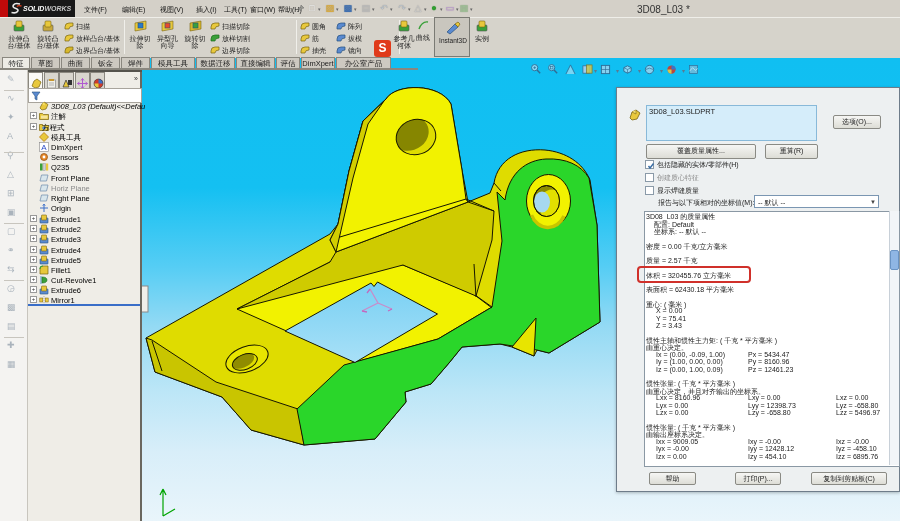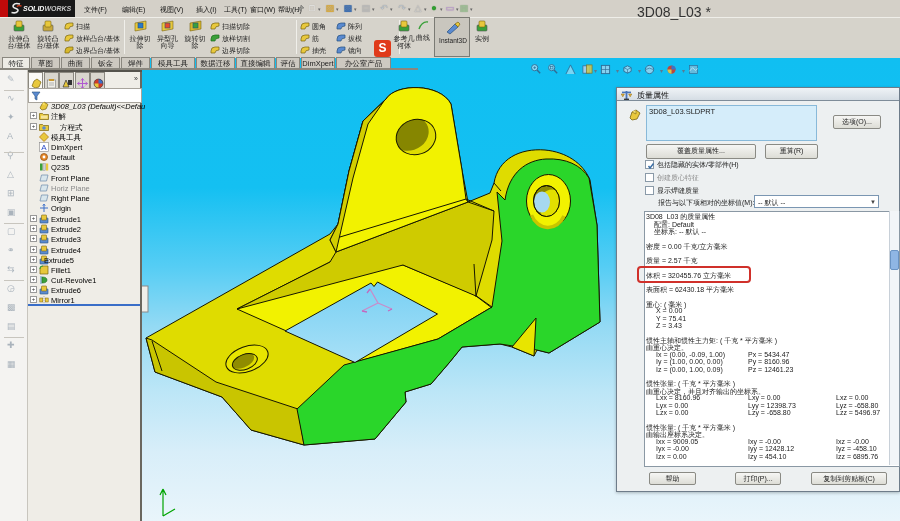--- a/index.html
+++ b/index.html
@@ -126,30 +126,20 @@
 <path d="M378,303 L370,289 M378,303 L362,311 M378,303 L392,309"></path>
 <path d="M370,289 l-3,4 M362,311 l5,1 M392,309 l-4,2" stroke="#C06AC0"></path>
 </g>
 
 <g stroke="#00A400" stroke-width="1.2" fill="none">
 <path d="M163,516 L163,489 M163,489 l-3,6 M163,489 l3,6 M163,516 l12,-7"></path>
 </g>
 <rect x="140" y="286" width="8" height="26" fill="#F0EFEA" stroke="#8a8a8a" stroke-width="1"></rect>
 </svg>
 <div class="abs" id="dialog" style="left:616px; top:87px; width:284px; height:405px; background:#EDF0F1; border:1px solid #6E7C8A; box-shadow:0 1px 3px rgba(0,0,0,0.25);">
-  <div class="abs" style="left:0; top:0; width:282px; height:13px; background:linear-gradient(#EFF3F6,#D5DDE4); border-bottom:1px solid #7E8C99;">
-    <svg class="abs" style="left:4px; top:1.5px;" width="11" height="10" viewBox="0 0 11 10">
-        <rect x="4.6" y="1" width="1.8" height="8" fill="#4A74B8"></rect>
-        <rect x="1" y="1.6" width="9" height="1.6" fill="#4A74B8"></rect>
-        <path d="M0.2,4 L3.4,4 L1.8,6.8 Z" fill="#E8B23C" stroke="#8a6a10" stroke-width="0.5"></path>
-        <path d="M7.6,4 L10.8,4 L9.2,6.8 Z" fill="#E8B23C" stroke="#8a6a10" stroke-width="0.5"></path>
-        <rect x="3" y="8.6" width="5" height="1.4" fill="#3A3A3A"></rect>
-      </svg>
-    <span class="abs" style="left:20px; top:2px; font-size:8px; color:#111;">质量属性</span>
-  </div>
   <div class="abs" style="left:11px; top:19px; width:14px; height:13px;">
     <svg width="14" height="13" viewBox="0 0 14 13">
         <path d="M2,10 L4,4 L8,2 L12,5 L9,11 L4,12 Z" fill="#E8C83C" stroke="#7a6410" stroke-width="0.8"></path>
         <path d="M4,4 L8,6 L8,2" fill="#F6E070" stroke="#7a6410" stroke-width="0.6"></path>
       </svg>
   </div>
   <div class="abs" style="left:29px; top:17px; width:171px; height:36px; background:#D5EDFA; border:1px solid #88B9D9; font-size:7.5px; color:#222; padding:1px 2px;">3D08_L03.SLDPRT</div>
   <div class="abs btn" style="left:216px; top:27px; width:48px; height:14px;">选项(O)...</div>
   <div class="abs btn" style="left:29px; top:56px; width:110px; height:15px;">覆盖质量属性...</div>
   <div class="abs btn" style="left:148px; top:56px; width:53px; height:15px;">重算(R)</div>
@@ -238,21 +228,21 @@
 <span class="abs" style="left:396px; top:2px; width:12px; height:12px; font-size:9px; line-height:12px; text-align:center; color:#BFC8D0; text-shadow:0 0 1px #777;">↷</span>
 <span class="abs" style="left:408px; top:6px; font-size:5px; color:#666;">▾</span>
 <span class="abs" style="left:412px; top:2px; width:12px; height:12px; font-size:9px; line-height:12px; text-align:center; color:#D8D8D8; text-shadow:0 0 1px #666;">△</span>
 <span class="abs" style="left:424px; top:6px; font-size:5px; color:#666;">▾</span>
 <span class="abs" style="left:428px; top:2px; width:12px; height:12px; font-size:9px; line-height:12px; text-align:center; color:#30A030; text-shadow:0 0 1px #1E6E1E;">●</span>
 <span class="abs" style="left:440px; top:6px; font-size:5px; color:#666;">▾</span>
 <span class="abs" style="left:444px; top:2px; width:12px; height:12px; font-size:9px; line-height:12px; text-align:center; color:#C8A8D8; text-shadow:0 0 1px #7A5A90;">▭</span>
 <span class="abs" style="left:456px; top:6px; font-size:5px; color:#666;">▾</span>
 <span class="abs" style="left:458px; top:2px; width:12px; height:12px; font-size:9px; line-height:12px; text-align:center; color:#A8C8A0; text-shadow:0 0 1px #5A7A50;">▦</span>
 <span class="abs" style="left:470px; top:6px; font-size:5px; color:#666;">▾</span>
-<span class="abs" style="left:637px; top:4px; font-size:14px; color:#333;">3D08_L03 *</span>
+<span class="abs" style="left:637px; top:4px; font-size:10px; color:#333;">3D08_L03 *</span>
 <div class="abs bigbtn" style="left:5px; top:19px; width:28px;">
     <div class="ic"><svg width="13" height="12" viewBox="0 0 13 12">
         <rect x="1" y="5" width="10" height="6" rx="1" fill="#3AA03A" stroke="#555" stroke-width="0.6"></rect>
         <rect x="3" y="1" width="6" height="6" rx="1" fill="#E8C83C" stroke="#7a6410" stroke-width="0.6"></rect>
       </svg></div>
     <div>拉伸凸</div>
     <div>台/基体</div>
   </div>
 <div class="abs bigbtn" style="left:34px; top:19px; width:28px;">
     <div class="ic"><svg width="13" height="12" viewBox="0 0 13 12">
@@ -423,41 +413,41 @@
         <rect x="2" y="4.6" width="6.5" height="3" fill="#fff" opacity="0.5"></rect>
       </svg></span>
     <span style="position:absolute; left:23px; top:1px; color:#000;">注解</span>
   </div>
 <div class="abs treerow" style="left:28px; top:121.5px;">
     <span style="position:absolute; left:2px; top:1px; width:7px; height:7px; border:1px solid #999; background:#fff; font-size:6px; line-height:5px; text-align:center; color:#333;">+</span>
     <span style="position:absolute; left:11px; top:0px;"><svg width="10" height="10" viewBox="0 0 10 10">
         <path d="M0.5,8.5 L0.5,2.5 L3.5,2.5 L4.5,3.5 L9.5,3.5 L9.5,8.5 Z" fill="#E8C83C" stroke="#7a6410" stroke-width="0.7"></path>
         <circle cx="5" cy="6" r="1.8" fill="#5A8AD0"></circle>
       </svg></span>
-    <span style="position:absolute; left:32px; top:1px; color:#000;">方程式</span>
+    <span style="position:absolute; left:14px; top:1px; color:#000;">方程式</span>
   </div>
 <div class="abs treerow" style="left:28px; top:131.5px;">
     <span style="position:absolute; left:11px; top:0px;"><svg width="10" height="10" viewBox="0 0 10 10">
         <path d="M5,0.5 L9.5,5 L5,9.5 L0.5,5 Z" fill="#E8C83C" stroke="#B87A10" stroke-width="0.8"></path>
       </svg></span>
     <span style="position:absolute; left:23px; top:1px; color:#000;">模具工具</span>
   </div>
 <div class="abs treerow" style="left:28px; top:142px;">
     <span style="position:absolute; left:11px; top:0px;"><svg width="10" height="10" viewBox="0 0 10 10">
         <rect x="0.5" y="0.5" width="9" height="9" fill="#fff" stroke="#888" stroke-width="0.6"></rect>
         <text x="5" y="8" font-size="8" fill="#2A4AC8" text-anchor="middle" font-family="Liberation Sans">A</text>
       </svg></span>
     <span style="position:absolute; left:23px; top:1px; color:#000;">DimXpert</span>
   </div>
 <div class="abs treerow" style="left:28px; top:152px;">
     <span style="position:absolute; left:11px; top:0px;"><svg width="10" height="10" viewBox="0 0 10 10">
         <circle cx="5" cy="5" r="3.5" fill="#E88A2A" stroke="#8a4a10" stroke-width="0.7"></circle>
         <circle cx="5" cy="5" r="1.4" fill="#fff"></circle>
       </svg></span>
-    <span style="position:absolute; left:23px; top:1px; color:#000;">Default</span>
+    <span style="position:absolute; left:23px; top:1px; color:#000;">Sensors</span>
   </div>
 <div class="abs treerow" style="left:28px; top:162px;">
     <span style="position:absolute; left:11px; top:0px;"><svg width="10" height="10" viewBox="0 0 10 10">
         <rect x="1" y="1.5" width="2.6" height="7" fill="#3AA03A"></rect>
         <rect x="4" y="1.5" width="2.6" height="7" fill="#D0D0D0" stroke="#888" stroke-width="0.4"></rect>
         <rect x="7" y="1.5" width="2.2" height="7" fill="#E8C83C"></rect>
       </svg></span>
     <span style="position:absolute; left:23px; top:1px; color:#000;">Q235</span>
   </div>
 <div class="abs treerow" style="left:28px; top:172.5px;">
@@ -516,21 +506,21 @@
         <rect x="2.5" y="1" width="5" height="5" rx="0.5" fill="#E8C83C" stroke="#7a6410" stroke-width="0.6"></rect>
       </svg></span>
     <span style="position:absolute; left:23px; top:1px; color:#000;">Extrude4</span>
   </div>
 <div class="abs treerow" style="left:28px; top:254.5px;">
     <span style="position:absolute; left:2px; top:1px; width:7px; height:7px; border:1px solid #999; background:#fff; font-size:6px; line-height:5px; text-align:center; color:#333;">+</span>
     <span style="position:absolute; left:11px; top:0px;"><svg width="10" height="10" viewBox="0 0 10 10">
         <rect x="1" y="4" width="8" height="5" rx="0.5" fill="#5A8AD0" stroke="#26507E" stroke-width="0.6"></rect>
         <rect x="2.5" y="1" width="5" height="5" rx="0.5" fill="#E8C83C" stroke="#7a6410" stroke-width="0.6"></rect>
       </svg></span>
-    <span style="position:absolute; left:16px; top:1px; color:#000;">Extrude5</span>
+    <span style="position:absolute; left:23px; top:1px; color:#000;">Extrude5</span>
   </div>
 <div class="abs treerow" style="left:28px; top:264.5px;">
     <span style="position:absolute; left:2px; top:1px; width:7px; height:7px; border:1px solid #999; background:#fff; font-size:6px; line-height:5px; text-align:center; color:#333;">+</span>
     <span style="position:absolute; left:11px; top:0px;"><svg width="10" height="10" viewBox="0 0 10 10">
         <path d="M1,9 L1,4 Q1,1 4,1 L9,1 L9,9 Z" fill="#E8C83C" stroke="#7a6410" stroke-width="0.7"></path>
         <path d="M1,4 Q1,1 4,1" fill="none" stroke="#3AA03A" stroke-width="1.2"></path>
       </svg></span>
     <span style="position:absolute; left:23px; top:1px; color:#000;">Fillet1</span>
   </div>
 <div class="abs treerow" style="left:28px; top:274.5px;">

